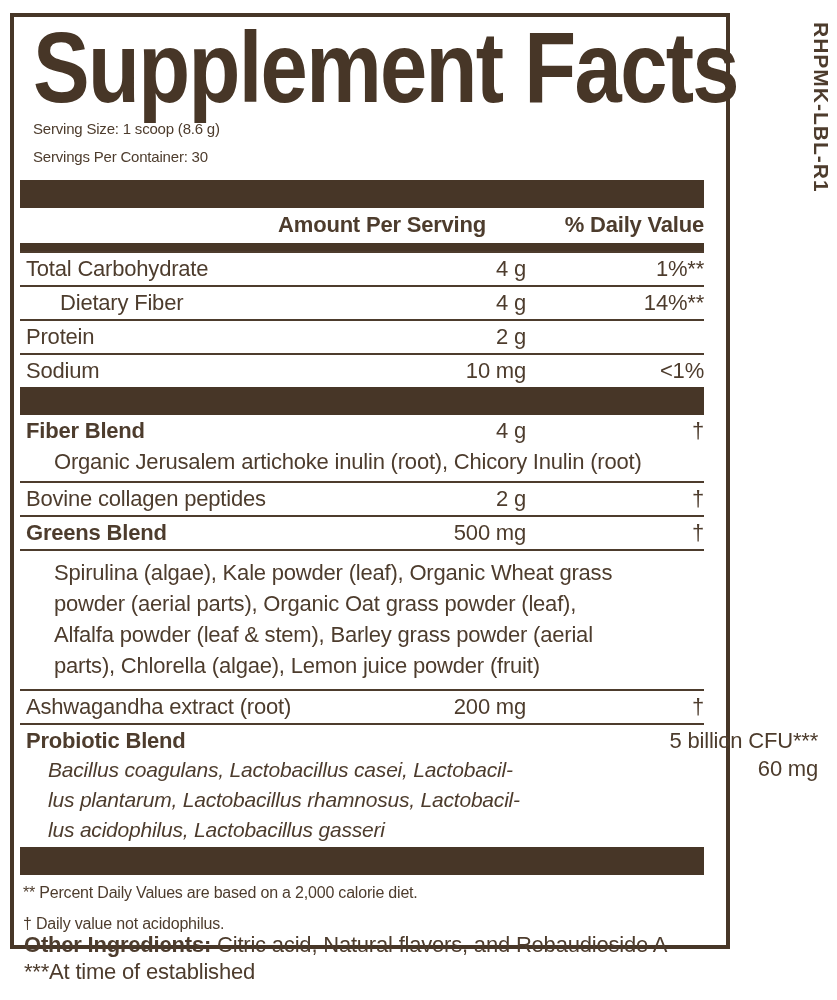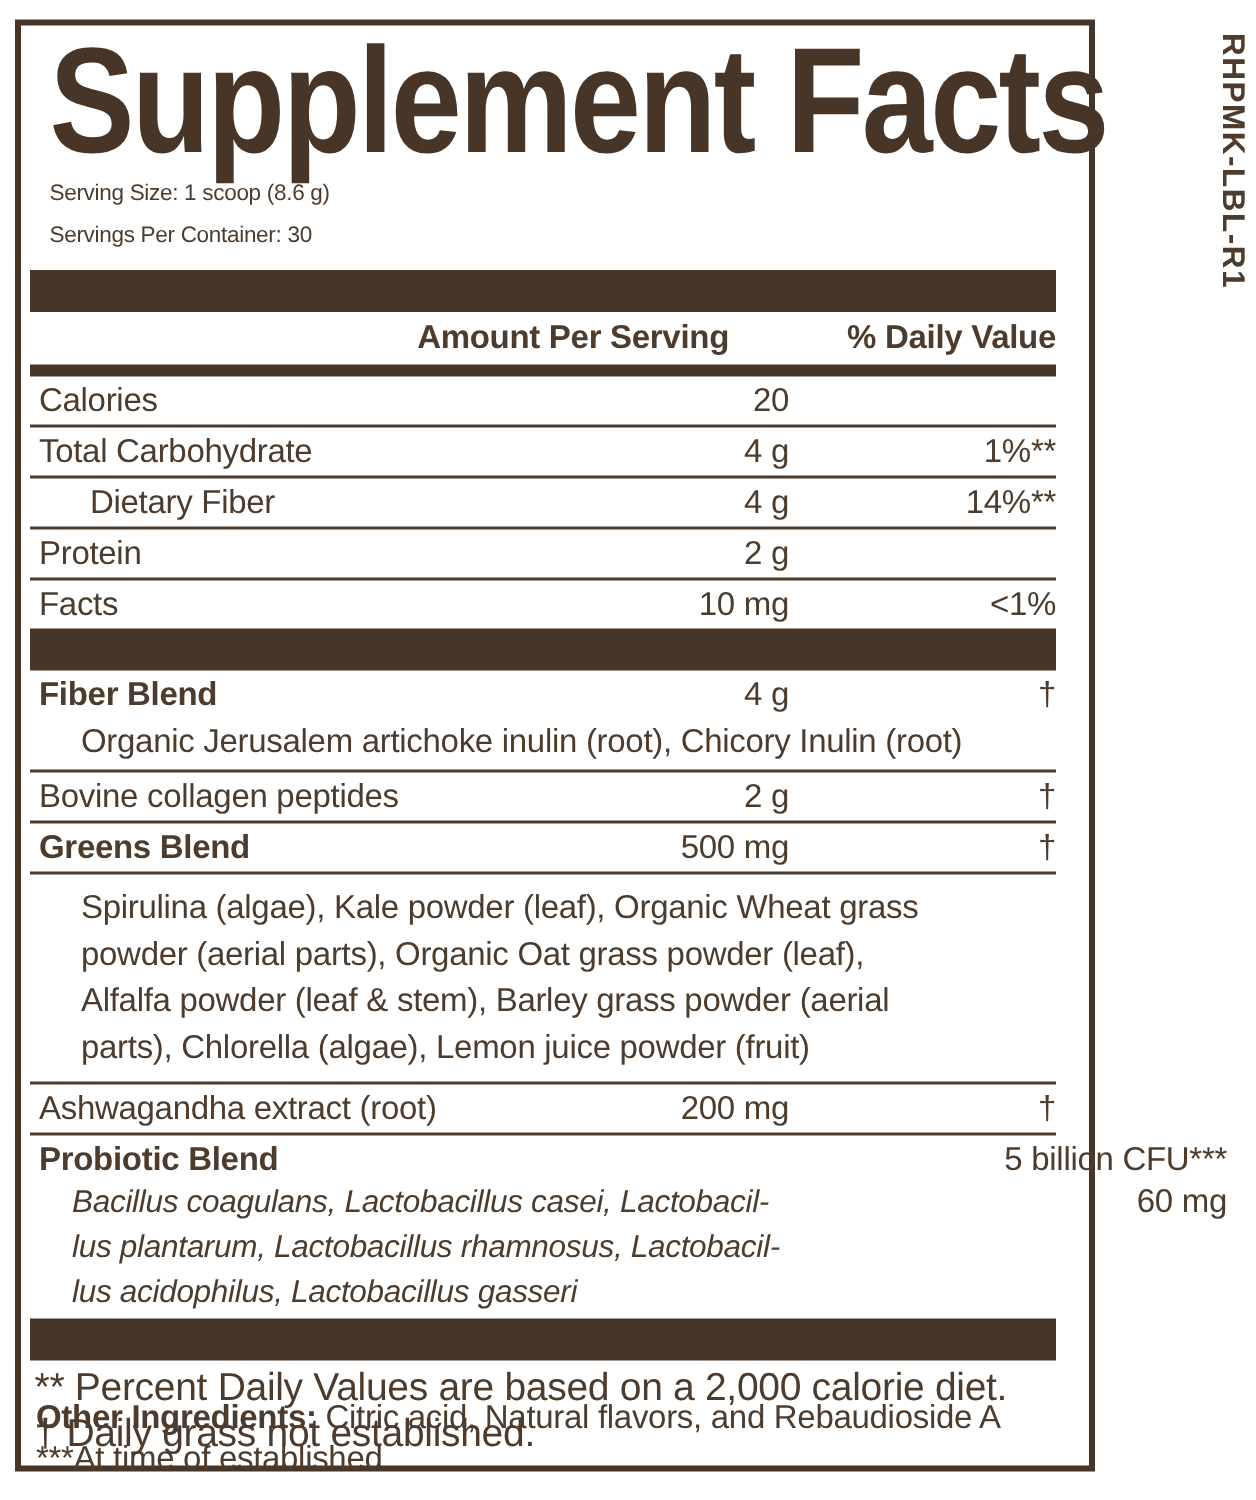--- a/index.html
+++ b/index.html
@@ -68,21 +68,21 @@
   }
   .prob-desc{
     width:560px;
     padding-left:28px;
     font-size:21px;line-height:30px;
     font-style:italic;
     white-space:pre-line;
   }
   .footnote{
     padding-left:3px;
-    font-size:26px;line-height:27px;
+    font-size:16px;line-height:27px;
     margin-top:4px;
   }
   .below-box{
     position:absolute;left:24px;top:931px;width:790px;
     font-size:22px;line-height:27px;
   }
 </style>
 </head>
 <body>
 
@@ -100,42 +100,37 @@
     <div class="bar top"></div>
 
     <div class="cols header-row">
       <span class="name"></span>
       <span class="amt">Amount Per Serving</span>
       <span class="dv">% Daily Value</span>
     </div>
 
     <div class="bar thin"></div>
 
-    <div class="cols">
-      <span class="name">Calories</span>
-      <span class="amt">20</span>
-      <span class="dv"></span>
-    </div>
     <div class="cols rt">
       <span class="name">Total Carbohydrate</span>
       <span class="amt">4 g</span>
       <span class="dv">1%**</span>
     </div>
     <div class="cols rt">
       <span class="name indent">Dietary Fiber</span>
       <span class="amt">4 g</span>
       <span class="dv">14%**</span>
     </div>
     <div class="cols rt">
       <span class="name">Protein</span>
       <span class="amt">2 g</span>
       <span class="dv"></span>
     </div>
     <div class="cols rt">
-      <span class="name">Facts</span>
+      <span class="name">Sodium</span>
       <span class="amt">10 mg</span>
       <span class="dv">&lt;1%</span>
     </div>
 
     <div class="bar"></div>
 
     <div>
       <div class="cols">
         <span class="name bold">Fiber Blend</span>
         <span class="amt">4 g</span>
@@ -174,21 +169,21 @@
 lus acidophilus, Lactobacillus gasseri</div>
       </div>
       <span class="amt">5 billion CFU***
 60 mg</span>
       <span class="dv">†</span>
     </div>
 
     <div class="bar"></div>
 
     <div class="footnote">** Percent Daily Values are based on a 2,000 calorie diet.</div>
-    <div class="footnote">† Daily grass not established.</div>
+    <div class="footnote">† Daily value not acidophilus.</div>
 
   </div>
 
   <div class="below-box">
     <div><span class="bold">Other Ingredients:</span><span> Citric acid, Natural flavors, and Rebaudioside A</span></div>
     <div>***At time of established</div>
   </div>
 
 </div>
 

